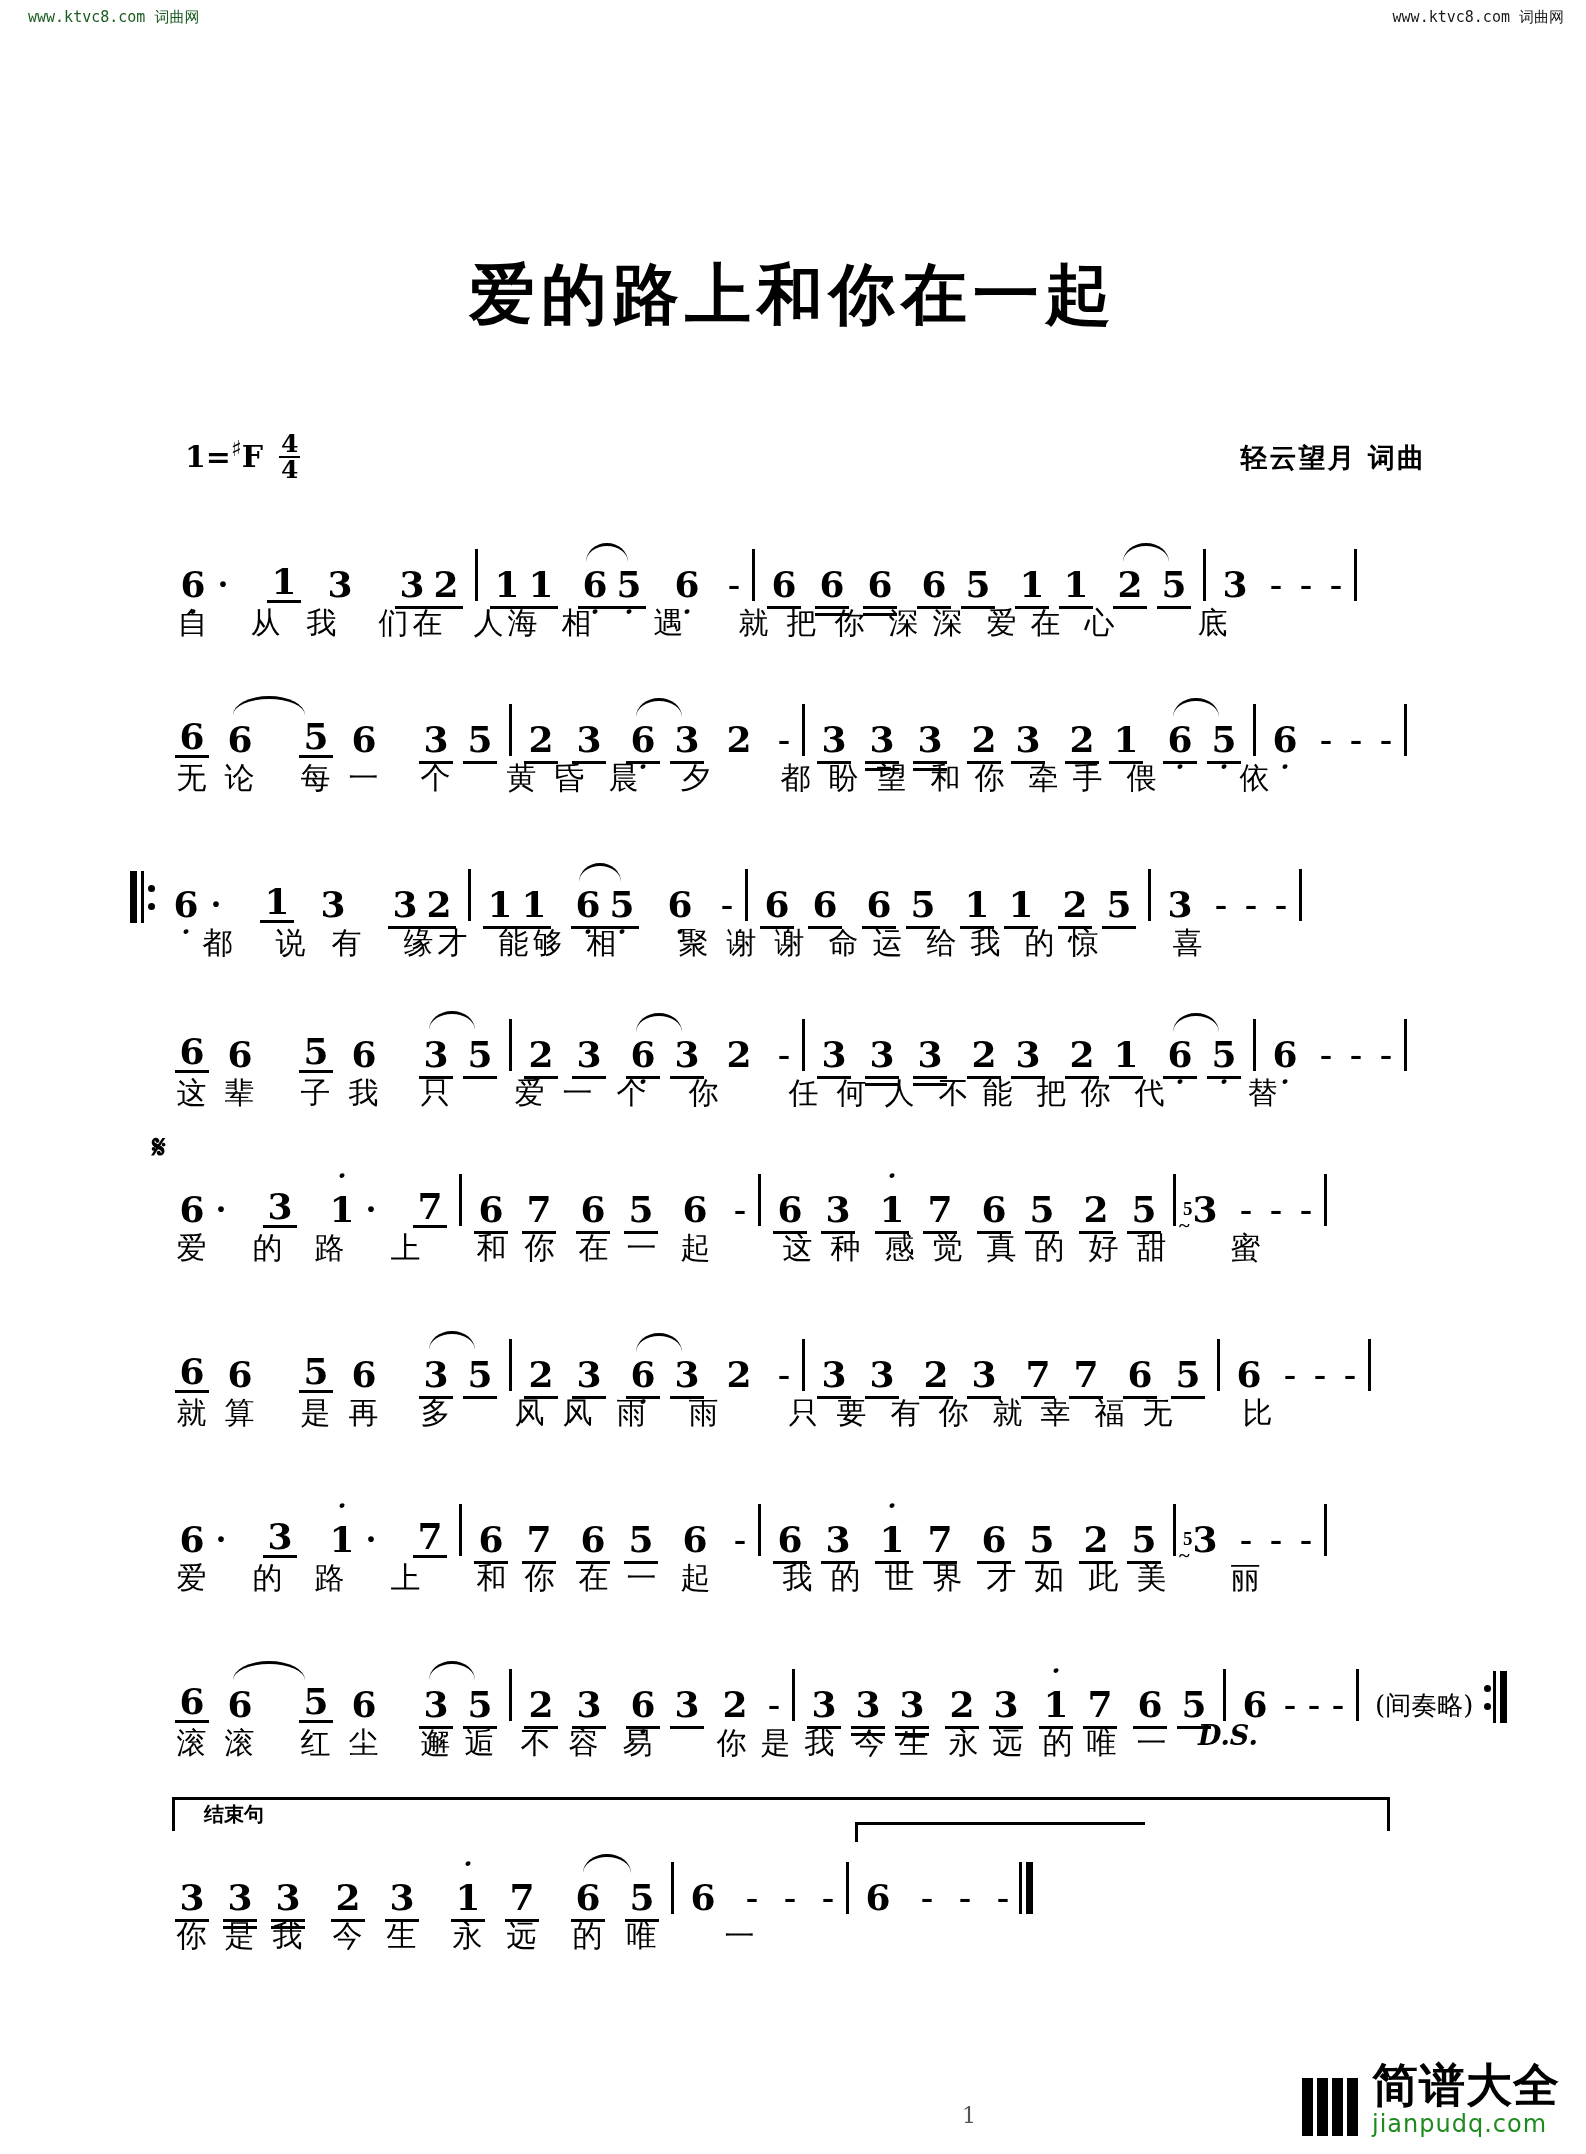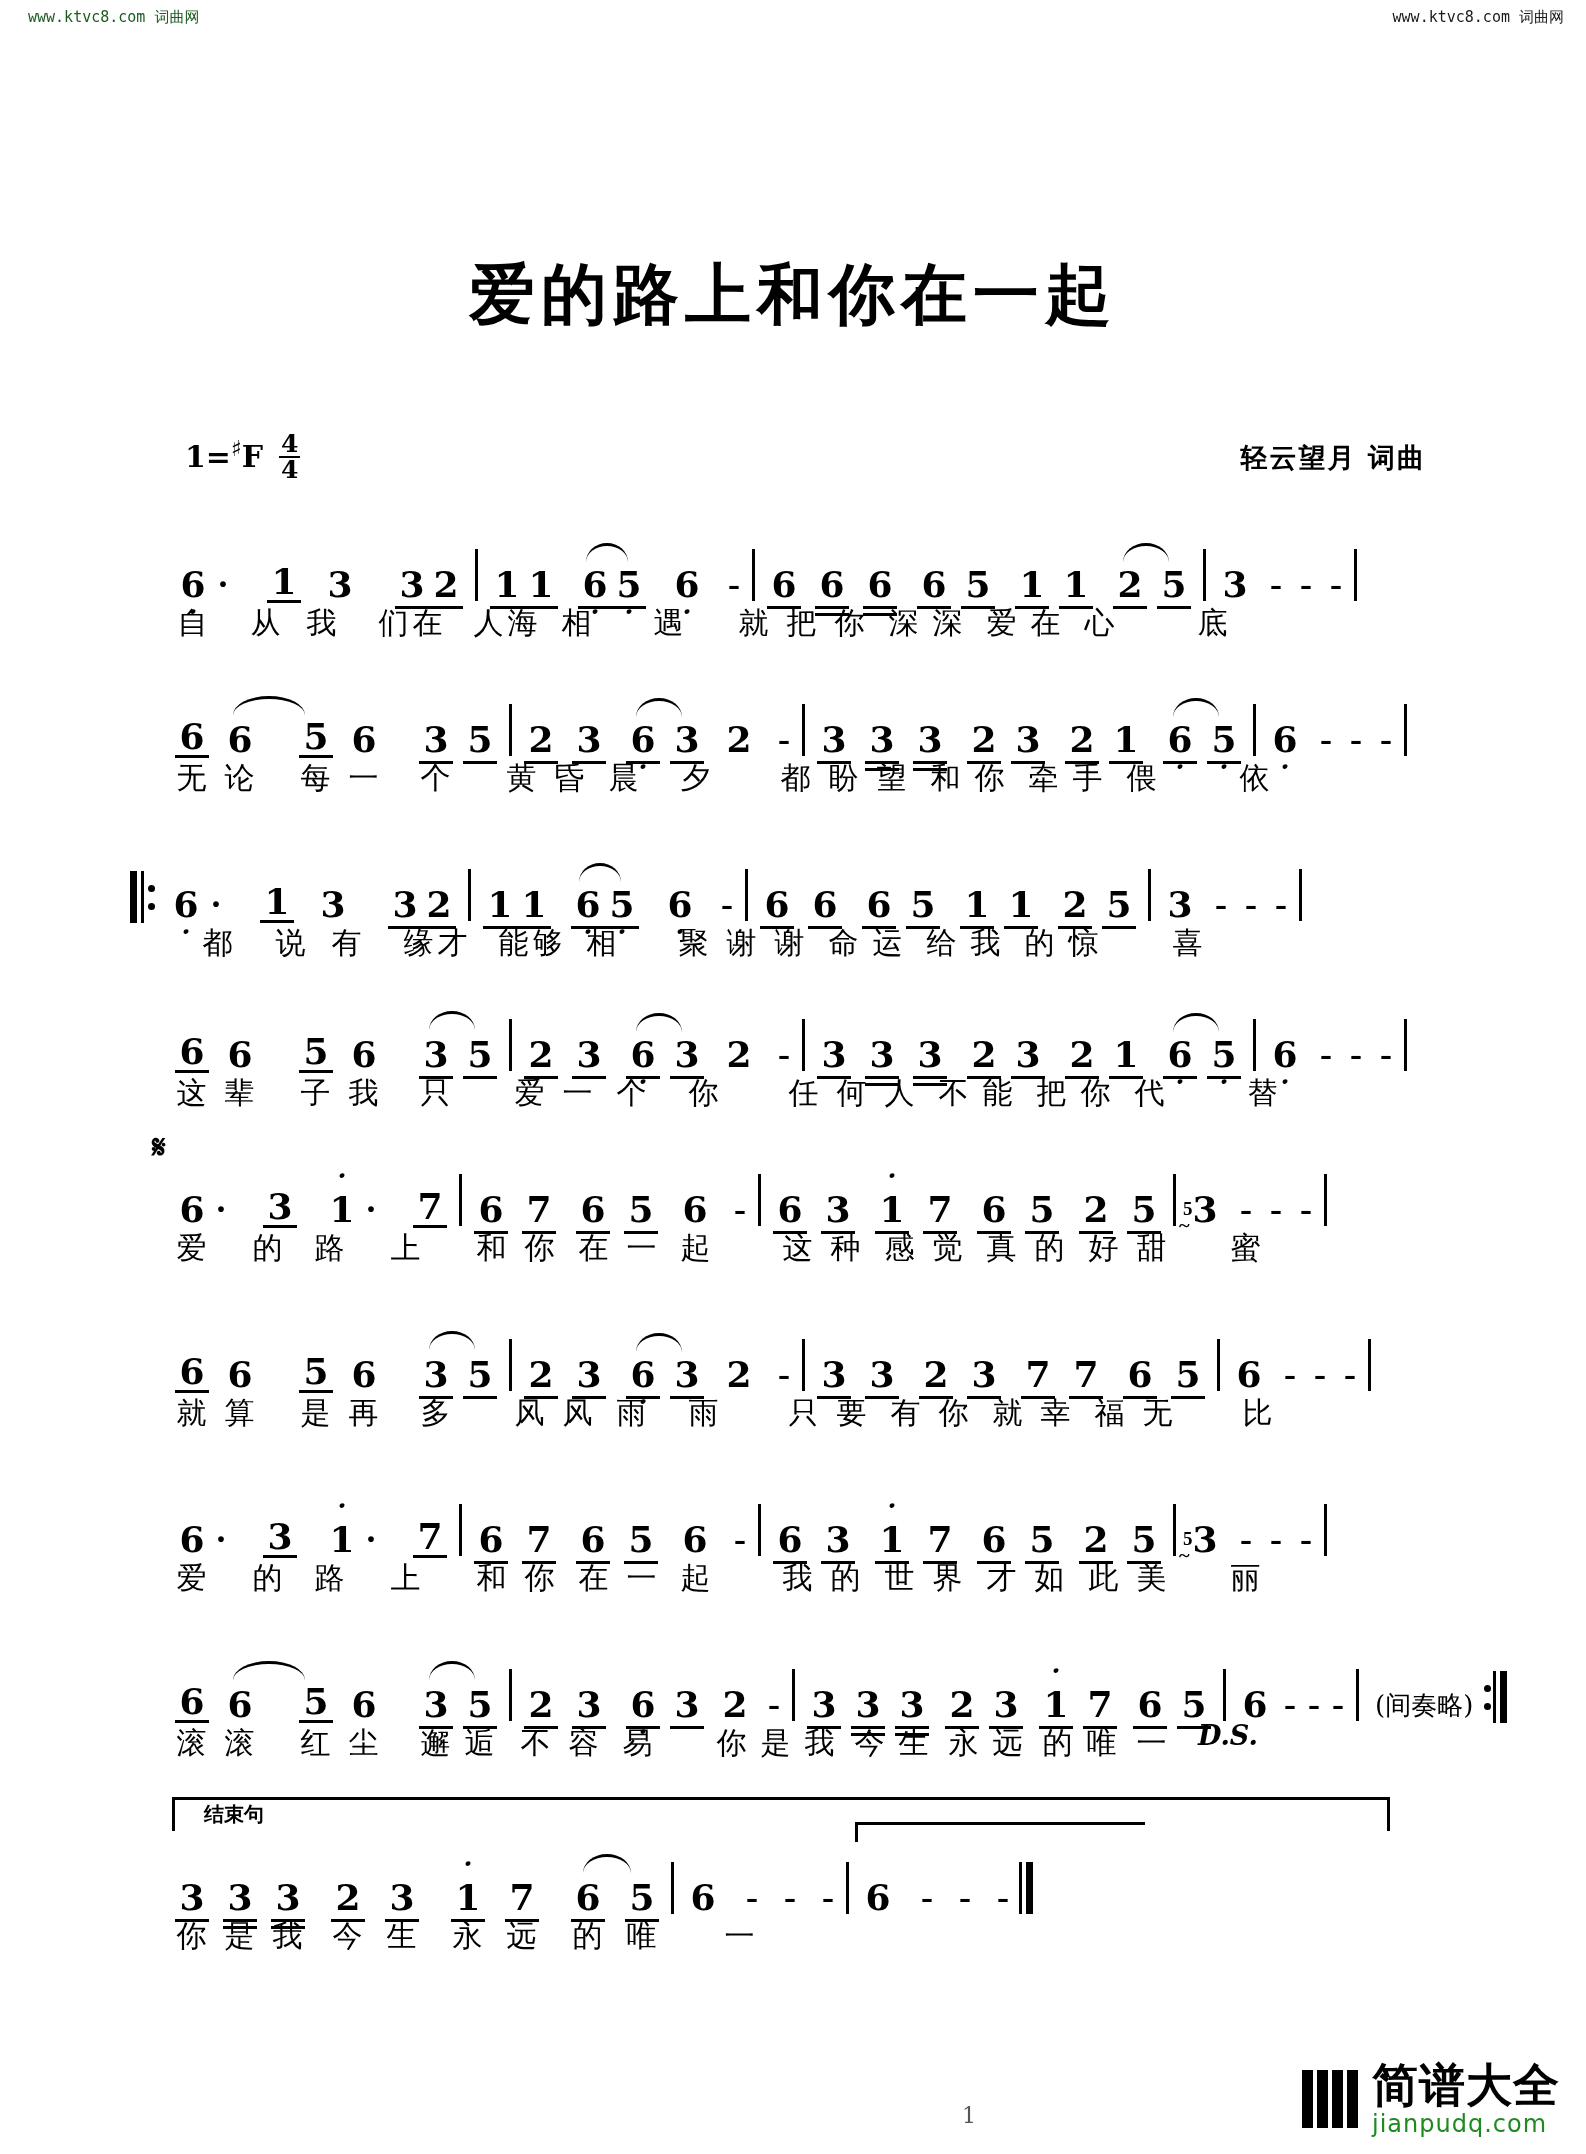--- a/index.html
+++ b/index.html
@@ -68,21 +68,21 @@
   
   .ending{position:absolute;}
   .ending .hline{position:absolute;height:3px;background:#000;}
   .ending .vline{position:absolute;width:3px;background:#000;}
   .ending .lbl{position:absolute;font-family:"DejaVu Serif",serif;font-weight:700;font-size:20px;}
   
   .bracket2{position:absolute;}
   .bracket2 .hline{position:absolute;height:3px;background:#000;}
   .bracket2 .vline{position:absolute;width:3px;background:#000;}
   
-  .logo{position:absolute;right:26px;bottom:18px;display:flex;align-items:center;}
+  .logo{position:absolute;right:26px;bottom:18px;display:flex;align-items:flex-end;}
   .keys{display:flex;align-items:flex-end;margin-right:10px;}
   .keys span{display:block;width:11px;height:58px;background:#000;margin-right:4px;}
   .logo-text{display:flex;flex-direction:column;line-height:1;}
   .logo-cn{font-family:"DejaVu Serif",serif;font-weight:700;font-size:46px;letter-spacing:1px;}
   .logo-en{font-family:"DejaVu Sans",sans-serif;font-size:24px;color:#1f8a1f;letter-spacing:1px;margin-top:4px;}
   .pagenum{position:absolute;right:610px;bottom:26px;font-family:"DejaVu Serif",serif;font-size:22px;color:#555;}
 </style>
 </head>
 <body>
 

